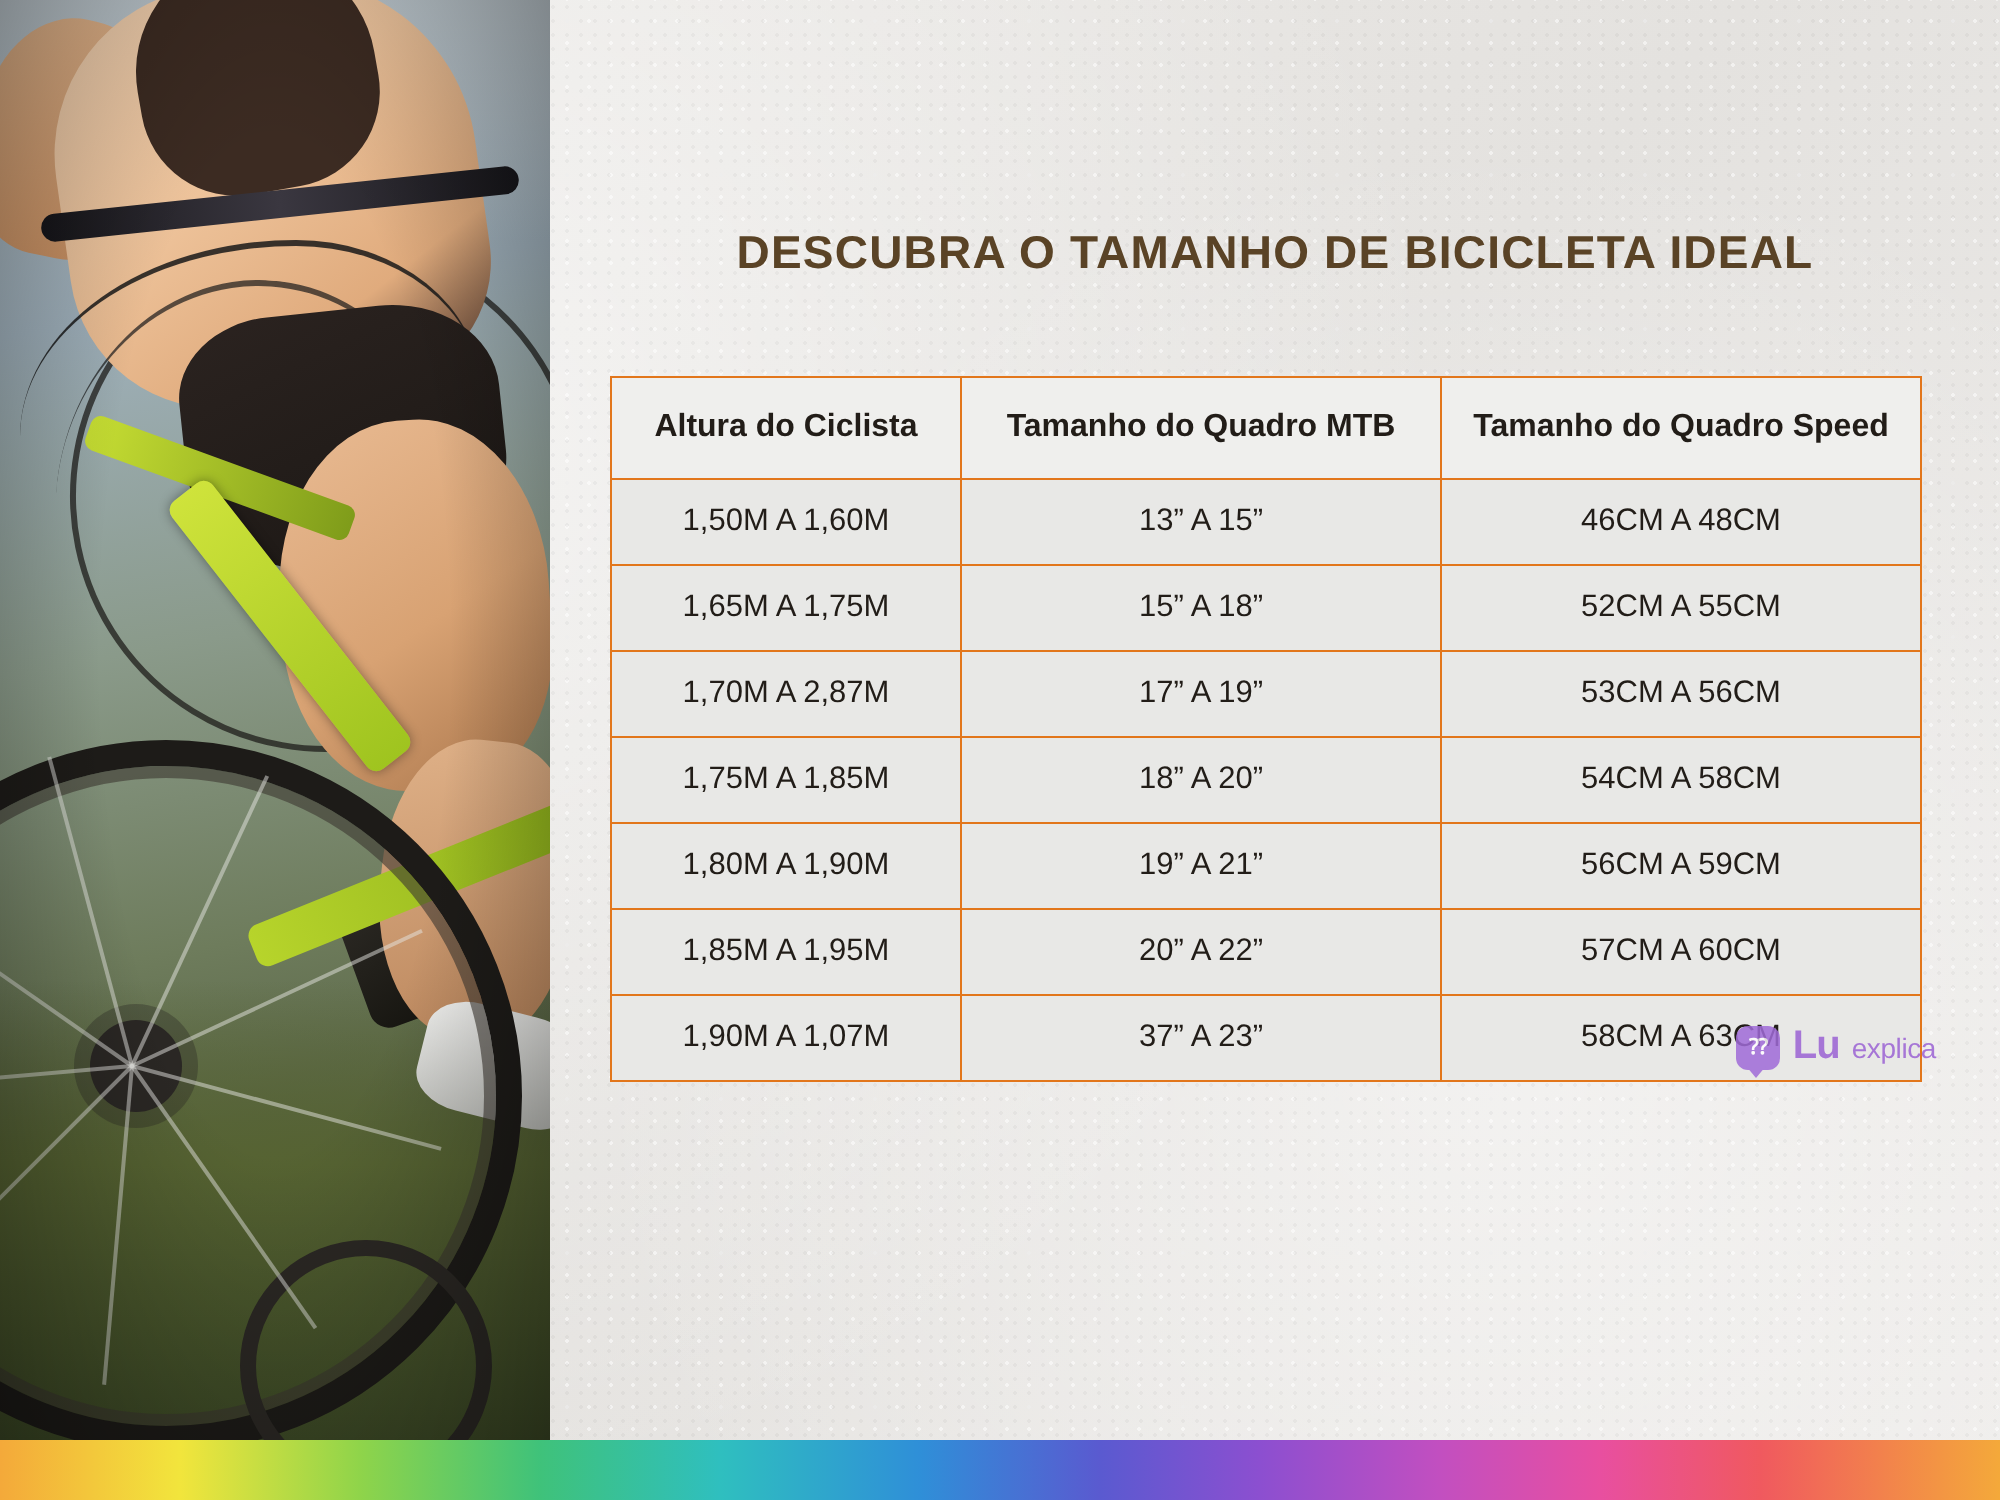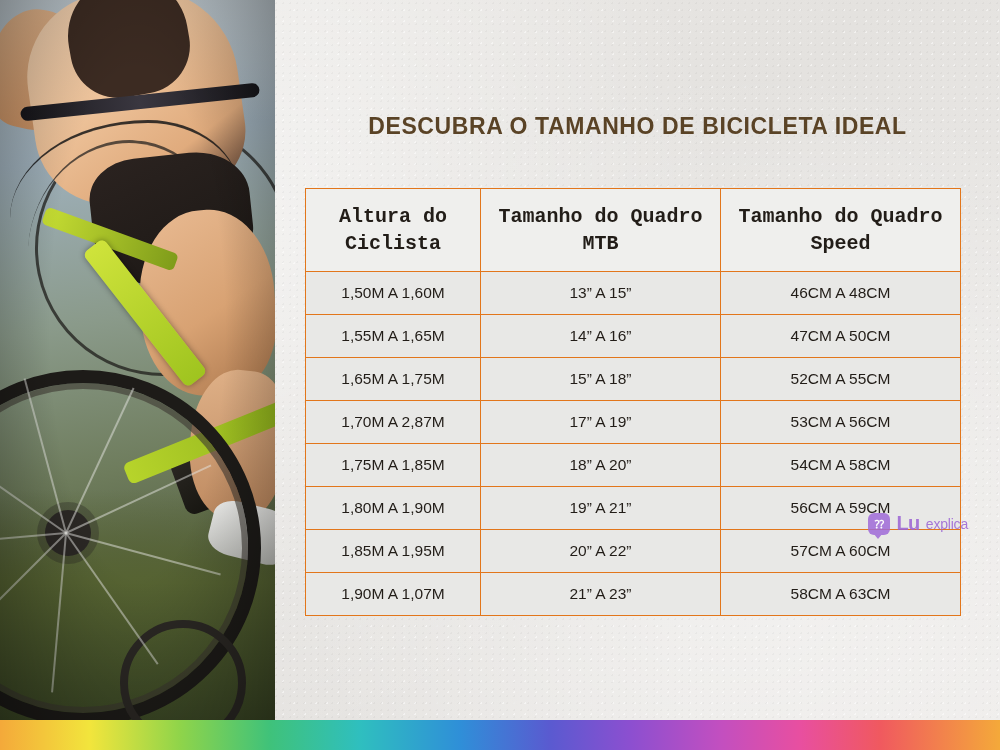--- a/index.html
+++ b/index.html
@@ -272,25 +272,24 @@
     table-layout: fixed;
   }
   table.sizes th,
   table.sizes td {
     border: 1.5px solid #e2761b;
     text-align: center;
     color: #221d18;
   }
   table.sizes th {
     background: #efefed;
-    font-size: 20px;
+    font-size: 16px;
     font-weight: bold;
     padding: 14px 6px;
     line-height: 1.35;
-    font-family: Liberation Mono, monospace;
   }
   table.sizes td {
     background: #e8e8e6;
     font-size: 15.5px;
     font-weight: normal;
     padding: 10px 6px;
     height: 22px;
   }
   col.c1 { width: 175px; }
   col.c2 { width: 240px; }
@@ -401,25 +400,20 @@
           <th>Tamanho do Quadro Speed</th>
         </tr>
       </thead>
       <tbody>
         <tr>
           <td>1,50M A 1,60M</td>
           <td>13” A 15”</td>
           <td>46CM A 48CM</td>
         </tr>
         <tr>
-          <td>1,55M A 1,65M</td>
-          <td>14” A 16”</td>
-          <td>47CM A 50CM</td>
-        </tr>
-        <tr>
           <td>1,65M A 1,75M</td>
           <td>15” A 18”</td>
           <td>52CM A 55CM</td>
         </tr>
         <tr>
           <td>1,70M A 2,87M</td>
           <td>17” A 19”</td>
           <td>53CM A 56CM</td>
         </tr>
         <tr>
@@ -432,21 +426,21 @@
           <td>19” A 21”</td>
           <td>56CM A 59CM</td>
         </tr>
         <tr>
           <td>1,85M A 1,95M</td>
           <td>20” A 22”</td>
           <td>57CM A 60CM</td>
         </tr>
         <tr>
           <td>1,90M A 1,07M</td>
-          <td>21” A 23”</td>
+          <td>37” A 23”</td>
           <td>58CM A 63CM</td>
         </tr>
       </tbody>
     </table>
 
     <div class="logo">
       <div class="mark">
         <div class="markText">⁇</div>
       </div>
       <span class="lu">Lu</span>

